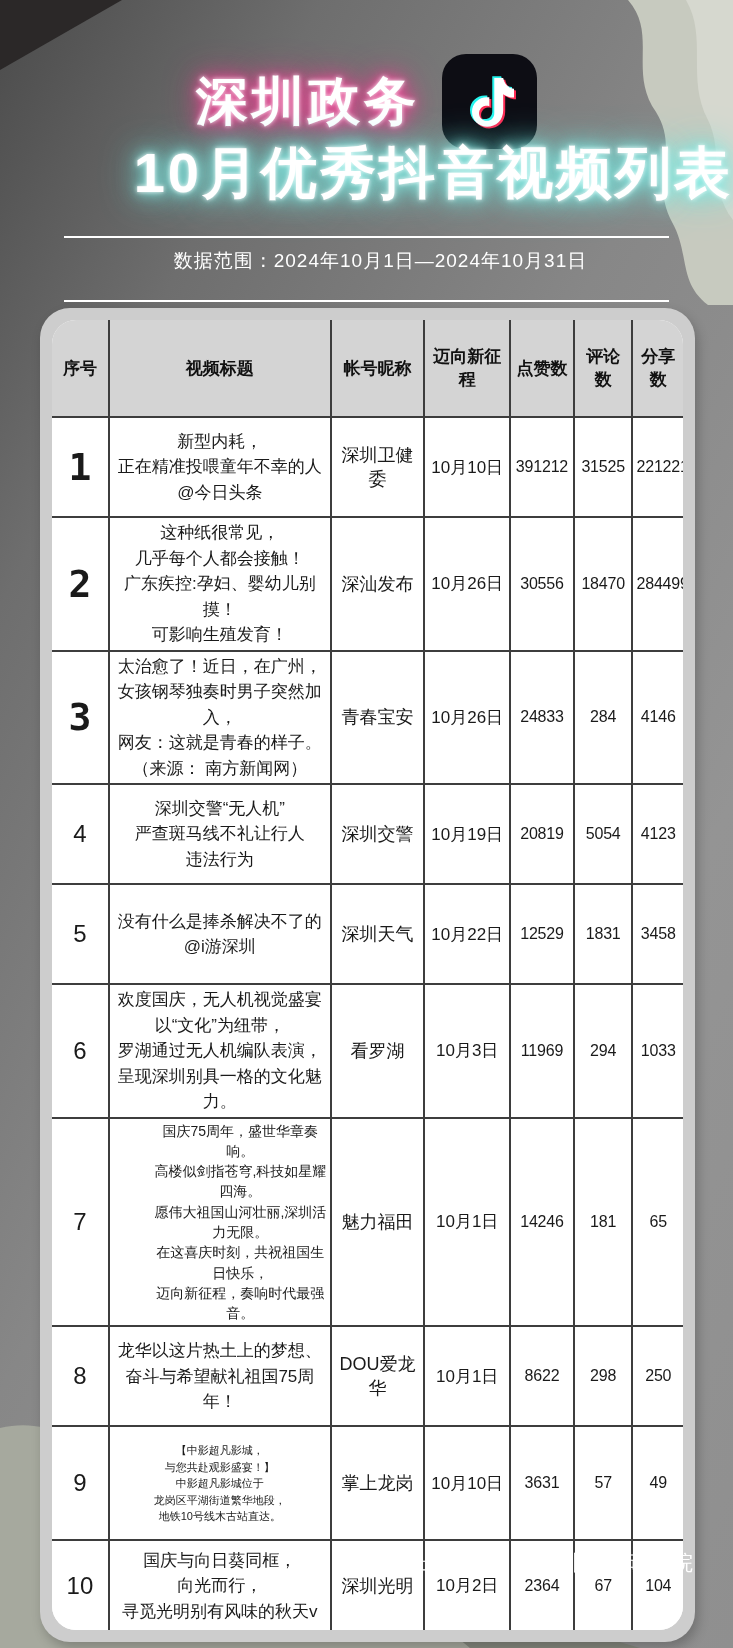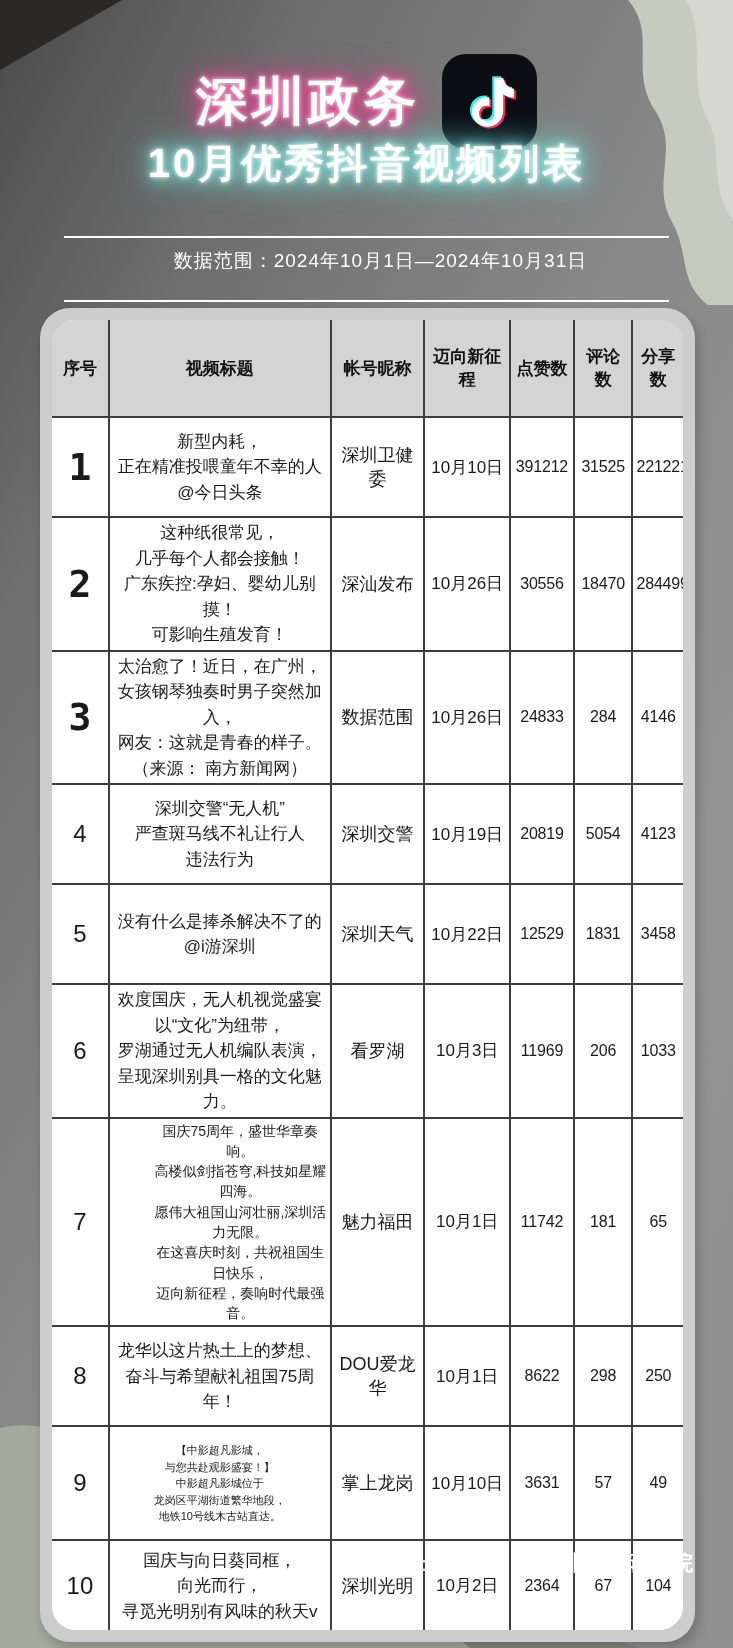--- a/index.html
+++ b/index.html
@@ -13,22 +13,22 @@
     background:#2b2828; clip-path:polygon(0 0, 100% 0, 0 100%); }
   .deco-tr { position:absolute; top:0; right:0; }
   .deco-bl { position:absolute; bottom:0; left:0; }
   
   .title-row { position:absolute; top:54px; left:0; width:100%;
     display:flex; align-items:center; justify-content:center; gap:22px; }
   .t1 { font-size:52px; font-weight:800; color:#fff; letter-spacing:4px;
     text-shadow:0 0 4px rgba(255,255,255,.85), 0 0 10px #f357a2, 0 0 20px #f04393, 0 0 34px #e8348c; }
   .tt-logo { width:95px; height:95px; background:#0d0d14; border-radius:24px;
     display:flex; align-items:center; justify-content:center; flex:0 0 auto; }
-  .t2 { position:absolute; top:136px; left:0; width:100%; text-align:center;
-    font-size:40px; font-weight:800; color:#fff; letter-spacing:3px;
+  .t2 { position:absolute; top:136px; left:0; width:100%; text-align:right;
+    font-size:56px; font-weight:800; color:#fff; letter-spacing:3px;
     text-shadow:0 0 4px rgba(255,255,255,.9), 0 0 12px #8ef0ea, 0 0 24px #7debe4, 0 0 38px #63ded6; }
   .hr { position:absolute; left:64px; width:605px; height:2px; background:#fff; }
   .hr1 { top:236px; } .hr2 { top:300px; }
   .meta { position:absolute; left:0; width:100%; text-align:center;
     color:#fff; font-size:19px; font-weight:500; letter-spacing:1px; }
   .meta1 { top:248px;padding-left:14px; } .meta2 { top:275px; }
   
   .mat { position:absolute; top:308px; left:40px; width:655px; box-sizing:border-box;
     background:#cdcdcd; border-radius:30px; padding:12px;
     box-shadow:3px 6px 12px rgba(0,0,0,.22); }
@@ -46,21 +46,21 @@
   .rank { font-size:24px; }
   .rank-top { font-family:"DejaVu Sans Mono", monospace; font-size:38px; font-weight:700; }
   .vtitle { font-size:17px; line-height:1.5; white-space:pre-line; }
   .vtitle.small { font-size:14px; line-height:1.45;padding-left:44px; }
   .vtitle.smallish { font-size:11px; line-height:1.5; }
   .account { font-size:18px; }
   .pdate { font-size:17px; white-space:nowrap;margin-top:40px; }
   .num { font-size:16px; white-space:nowrap; letter-spacing:-0.2px; }
   
   .footer { position:absolute; top:1549px; right:38px; color:#fff;
-    font-size:21px; font-weight:700; letter-spacing:2px; }
+    font-size:21px; font-weight:400; letter-spacing:2px; }
 </style>
 </head>
 <body>
 
 <div class="page">
 
   <div class="deco-tl"></div>
 
   <svg class="deco-tr" width="175" height="305" viewBox="0 0 175 305">
     <path d="M70 0 C 100 34 70 72 98 112 C 122 150 92 182 114 222 C 132 254 120 282 150 305 L175 305 L175 0 Z" fill="#c7cabf"></path>
@@ -135,21 +135,21 @@
             <td class="num">30556</td>
             <td class="num">18470</td>
             <td class="num">284499</td>
           </tr>
           <tr>
             <td class="rank rank-top">3</td>
             <td class="vtitle">太治愈了！近日，在广州，
 女孩钢琴独奏时男子突然加入，
 网友：这就是青春的样子。
 （来源： 南方新闻网）</td>
-            <td class="account">数据范围</td>
+            <td class="account">青春宝安</td>
             <td class="pdate">10月26日</td>
             <td class="num">24833</td>
             <td class="num">284</td>
             <td class="num">4146</td>
           </tr>
           <tr>
             <td class="rank">4</td>
             <td class="vtitle">深圳交警“无人机”
 严查斑马线不礼让行人
 违法行为</td>
@@ -171,33 +171,33 @@
           </tr>
           <tr>
             <td class="rank">6</td>
             <td class="vtitle">欢度国庆，无人机视觉盛宴
 以“文化”为纽带，
 罗湖通过无人机编队表演，
 呈现深圳别具一格的文化魅力。</td>
             <td class="account">看罗湖</td>
             <td class="pdate">10月3日</td>
             <td class="num">11969</td>
-            <td class="num">206</td>
+            <td class="num">294</td>
             <td class="num">1033</td>
           </tr>
           <tr>
             <td class="rank">7</td>
             <td class="vtitle small">国庆75周年，盛世华章奏响。
 高楼似剑指苍穹,科技如星耀四海。
 愿伟大祖国山河壮丽,深圳活力无限。
 在这喜庆时刻，共祝祖国生日快乐，
 迈向新征程，奏响时代最强音。</td>
             <td class="account">魅力福田</td>
             <td class="pdate">10月1日</td>
-            <td class="num">11742</td>
+            <td class="num">14246</td>
             <td class="num">181</td>
             <td class="num">65</td>
           </tr>
           <tr>
             <td class="rank">8</td>
             <td class="vtitle">龙华以这片热土上的梦想、
 奋斗与希望献礼祖国75周年！</td>
             <td class="account">DOU爱龙华</td>
             <td class="pdate">10月1日</td>
             <td class="num">8622</td>

